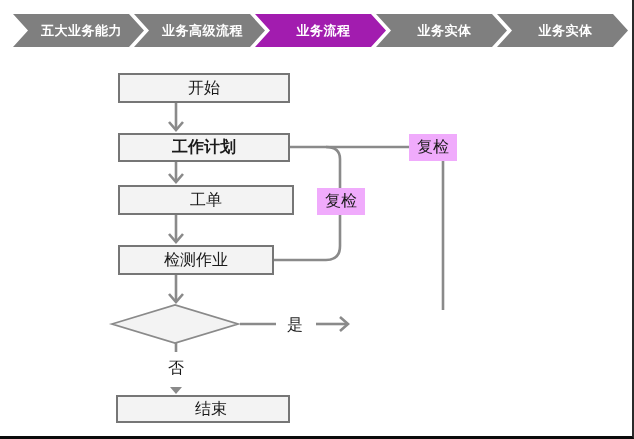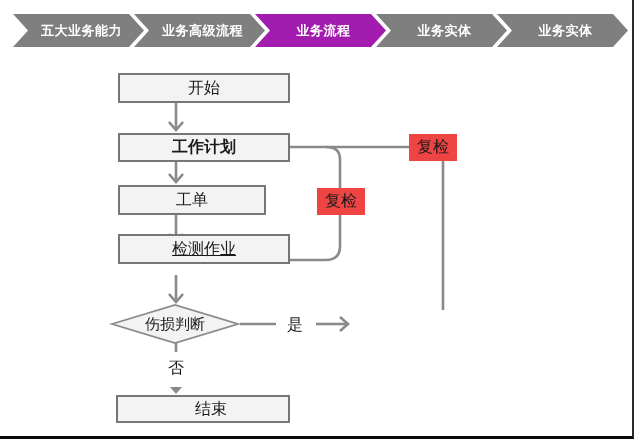--- a/index.html
+++ b/index.html
@@ -22,34 +22,34 @@
   
   .layer{position:absolute;left:0;top:0;width:634px;height:439px;}
   svg.lines{z-index:1;}
   .node{
     position:absolute;z-index:2;background:#f3f3f3;border:2px solid #767676;
     display:flex;align-items:center;justify-content:center;
     font-size:16px;color:#1a1a1a;box-sizing:border-box;margin-left:28px;
   }
   .nd-start  {left:90px; top:73px;  width:172px;height:30px;}
   .nd-plan   {left:90px; top:133px; width:172px;height:29px;font-weight:bold;}
-  .nd-order  {left:90px; top:185px; width:148px;height:30px;}
-  .nd-inspect{left:90px; top:234px; width:172px;height:30px;text-decoration:underline;}
+  .nd-order  {left:90px; top:185px; width:176px;height:30px;}
+  .nd-inspect{left:90px; top:245px; width:156px;height:30px;}
   .nd-end    {left:88px; top:395px; width:174px;height:28px;padding-left:16px;}
   .nd-repair {left:352px;top:310px; width:181px;height:28px;}
   .diamond-label{
     position:absolute;z-index:2;left:112px;top:305px;width:126px;height:38px;
     display:flex;align-items:center;justify-content:center;
     font-size:15px;color:#1a1a1a;
   }
   .edge-label{
     position:absolute;z-index:2;color:#1a1a1a;font-size:16px;
     display:flex;align-items:center;justify-content:center;
   }
-  .lbl-bg{background:#ef4444;}
+  .lbl-bg{background:#f0abfc;}
   .lbl-recheck-inner{left:317px;top:188px;width:48px;height:27px;}
   .lbl-recheck-outer{left:409px;top:134px;width:48px;height:27px;}
   .lbl-yes{left:281px;top:313px;width:28px;height:24px;}
   .lbl-no {left:162px;top:356px;width:28px;height:24px;}
 </style>
 </head>
 <body>
 
 <div id="stage">
 
@@ -84,21 +84,20 @@
     <path d="M443,310 V159 Q443,147 431,147 H270"></path>
 
     <path d="M262,260 H326 Q340,260 340,246 V159 Q340,147 326,147"></path>
     <polyline points="277,140 268,147 277,154"></polyline>
   </svg>
 
   <div class="node nd-start">开始</div>
   <div class="node nd-plan">工作计划</div>
   <div class="node nd-order">工单</div>
   <div class="node nd-inspect">检测作业</div>
-  <div class="diamond-label">伤损判断</div>
   <div class="node nd-end">结束</div>
 
   <div class="edge-label lbl-bg lbl-recheck-inner">复检</div>
   <div class="edge-label lbl-bg lbl-recheck-outer">复检</div>
   <div class="edge-label lbl-yes">是</div>
   <div class="edge-label lbl-no">否</div>
 
 </div>
 
 </body></html>

